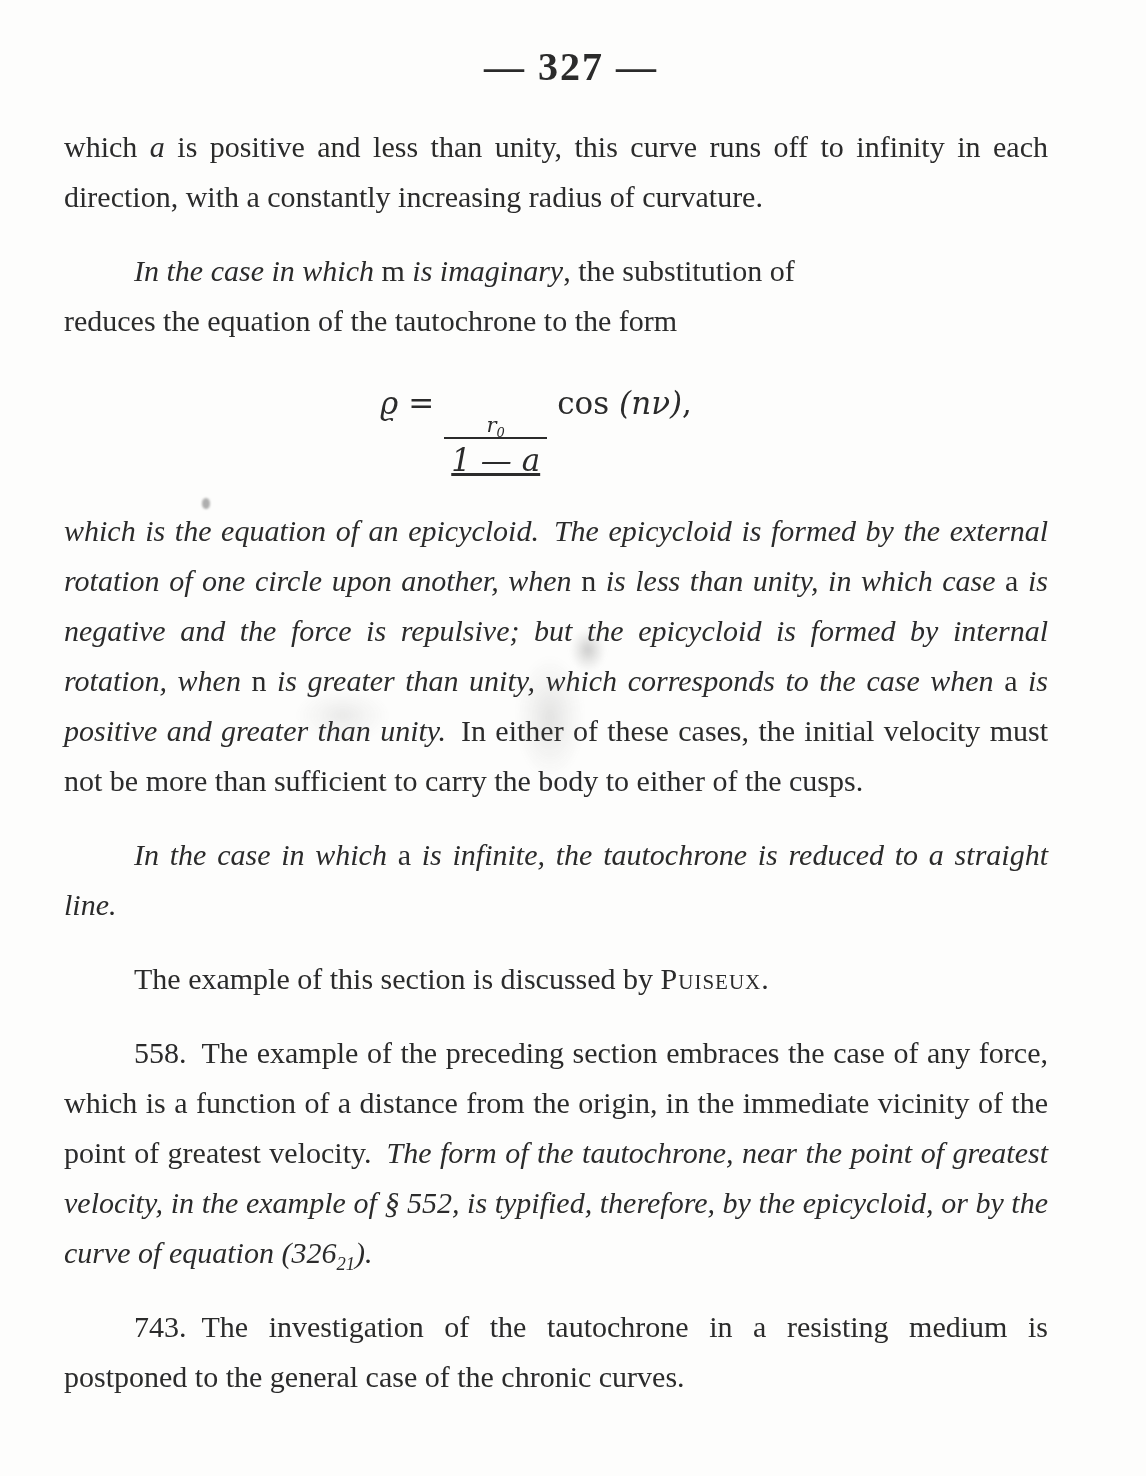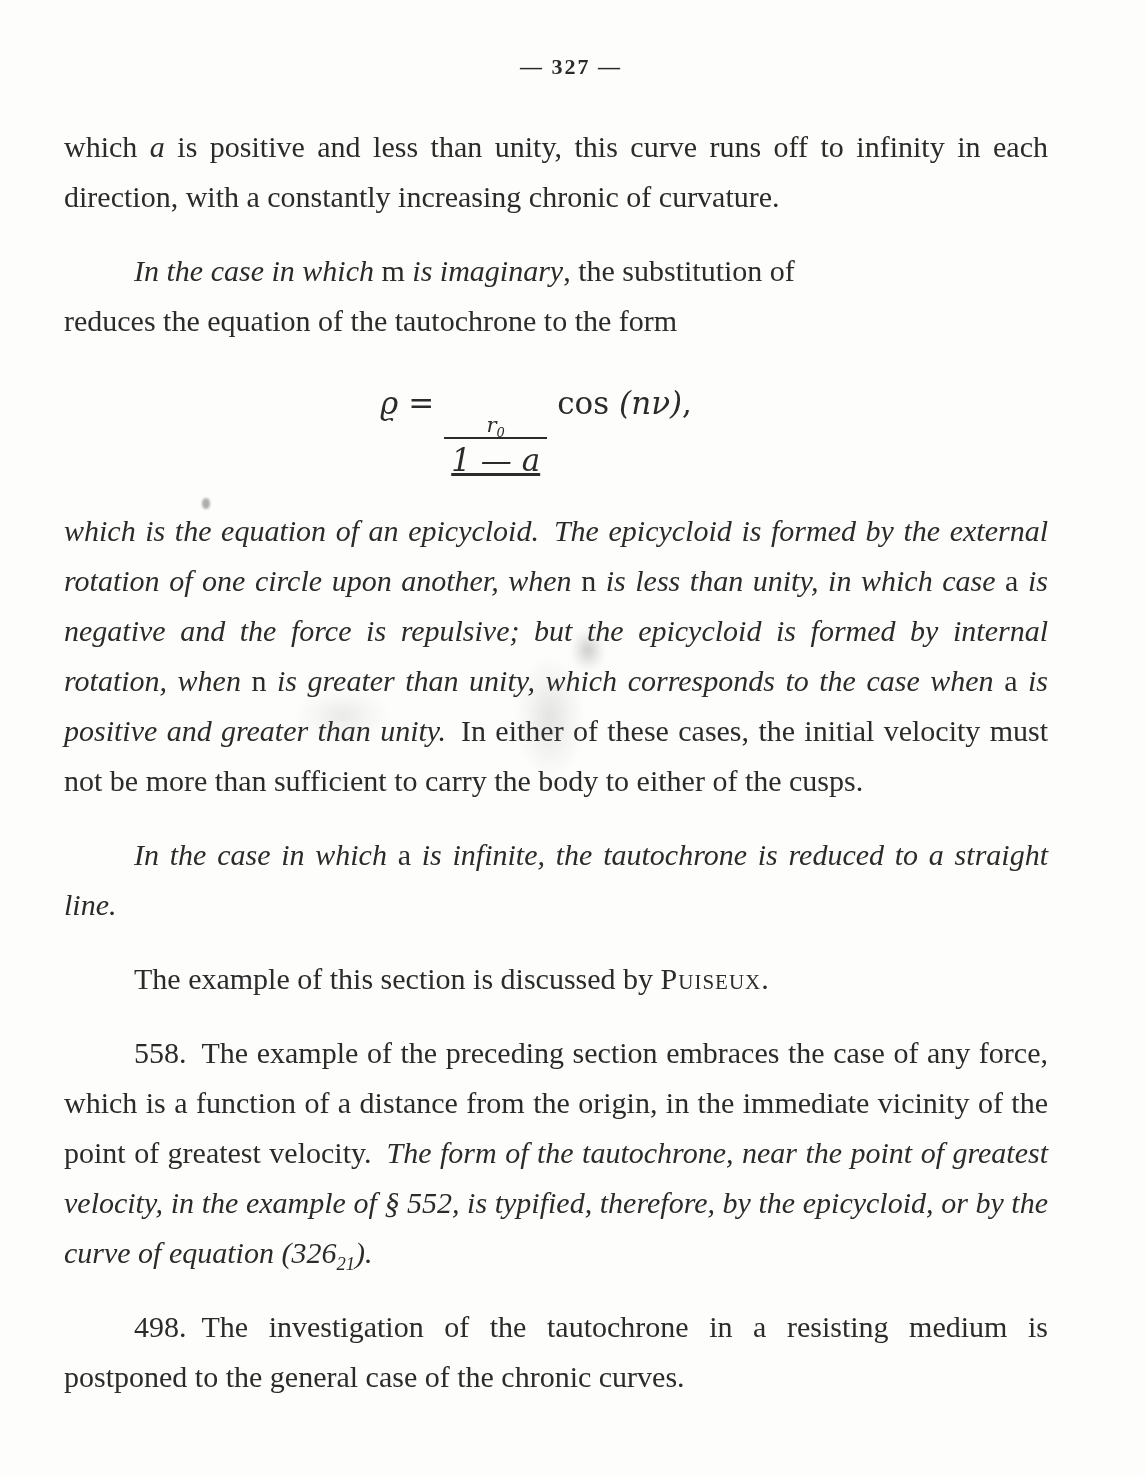--- a/index.html
+++ b/index.html
@@ -12,21 +12,21 @@
     color:#2b2b2b;
     font-family:"Liberation Serif","DejaVu Serif",serif;
     font-size:30px;
     line-height:50px;
     padding:42px 98px 60px 64px;
     overflow:hidden;
   }
   .page-header{
     text-align:center;
     font-weight:700;
-    font-size:22px;
+    font-size:40px;
     letter-spacing:2px;
     margin:0 0 30px 30px;
   }
   .para{margin:0;text-align:justify;}
   .indent{text-indent:70px;margin-top:24px;}
   .it{font-style:italic;}
   .rm{font-style:normal;}
   .sc{font-variant:small-caps;letter-spacing:1px;}
   sub{font-size:62%;line-height:0;}
   .eq{
@@ -66,41 +66,41 @@
 </style>
 </head>
 <body>
 
 <div class="page">
 
   <div class="page-header"><span>— 327 —</span></div>
 
   <main>
 
-    <p class="para"><span class="rm">which </span><span class="it">a</span><span class="rm"> is positive and less than unity, this curve runs off to infinity in each direction, with a constantly increasing chronic of curvature.</span></p>
+    <p class="para"><span class="rm">which </span><span class="it">a</span><span class="rm"> is positive and less than unity, this curve runs off to infinity in each direction, with a constantly increasing radius of curvature.</span></p>
 
     <p class="para indent"><span class="it">In the case in which </span><span class="rm">m</span><span class="it"> is imaginary</span><span class="rm">, the substitution of</span></p>
 
 
     <p class="para"><span class="rm">reduces the equation of the tautochrone to the form</span></p>
 
     <div class="eq"><span>ϱ</span><span class="eqgap"></span><span>=</span><span class="frac">
           <span class="num"><span>r</span><sub>0</sub></span>
           <span class="den">1 — a</span>
         </span><span class="rm">cos</span><span class="eqgap"></span><span>(nν)</span><span class="rm">,</span></div>
 
     <p class="para"><span class="it">which is the equation of an epicycloid. The epicycloid is formed by the external rotation of one circle upon another, when </span><span class="rm">n</span><span class="it"> is less than unity, in which case </span><span class="rm">a</span><span class="it"> is negative and the force is repulsive; but the epicycloid is formed by internal rotation, when </span><span class="rm">n</span><span class="it"> is greater than unity, which corresponds to the case when </span><span class="rm">a</span><span class="it"> is positive and greater than unity.</span><span class="rm"> In either of these cases, the initial velocity must not be more than sufficient to carry the body to either of the cusps.</span></p>
 
     <p class="para indent"><span class="it">In the case in which </span><span class="rm">a</span><span class="it"> is infinite, the tautochrone is reduced to a straight line.</span></p>
 
     <p class="para indent"><span class="rm">The example of this section is discussed by </span><span class="sc">Puiseux</span><span class="rm">.</span></p>
 
     <p class="para indent"><span class="rm">558. The example of the preceding section embraces the case of any force, which is a function of a distance from the origin, in the immediate vicinity of the point of greatest velocity. </span><span class="it">The form of the tautochrone, near the point of greatest velocity, in the example of § 552, is typified, therefore, by the epicycloid, or by the curve of equation (326</span><sub class="it">21</sub><span class="it">).</span></p>
 
-    <p class="para indent"><span class="rm">498. The investigation of the tautochrone in a resisting medium is postponed to the general case of the chronic curves.</span></p>
+    <p class="para indent"><span class="rm">743. The investigation of the tautochrone in a resisting medium is postponed to the general case of the chronic curves.</span></p>
 
   </main>
 
   <div class="smudge" style="left:570px;top:628px;width:36px;height:44px;"></div>
   <div class="smudge" style="left:515px;top:655px;width:70px;height:125px;opacity:.55;"></div>
   <div class="smudge" style="left:295px;top:688px;width:95px;height:55px;opacity:.4;"></div>
   <div class="speck" style="left:202px;top:498px;width:8px;height:11px;"></div>
 
 </div>
 

